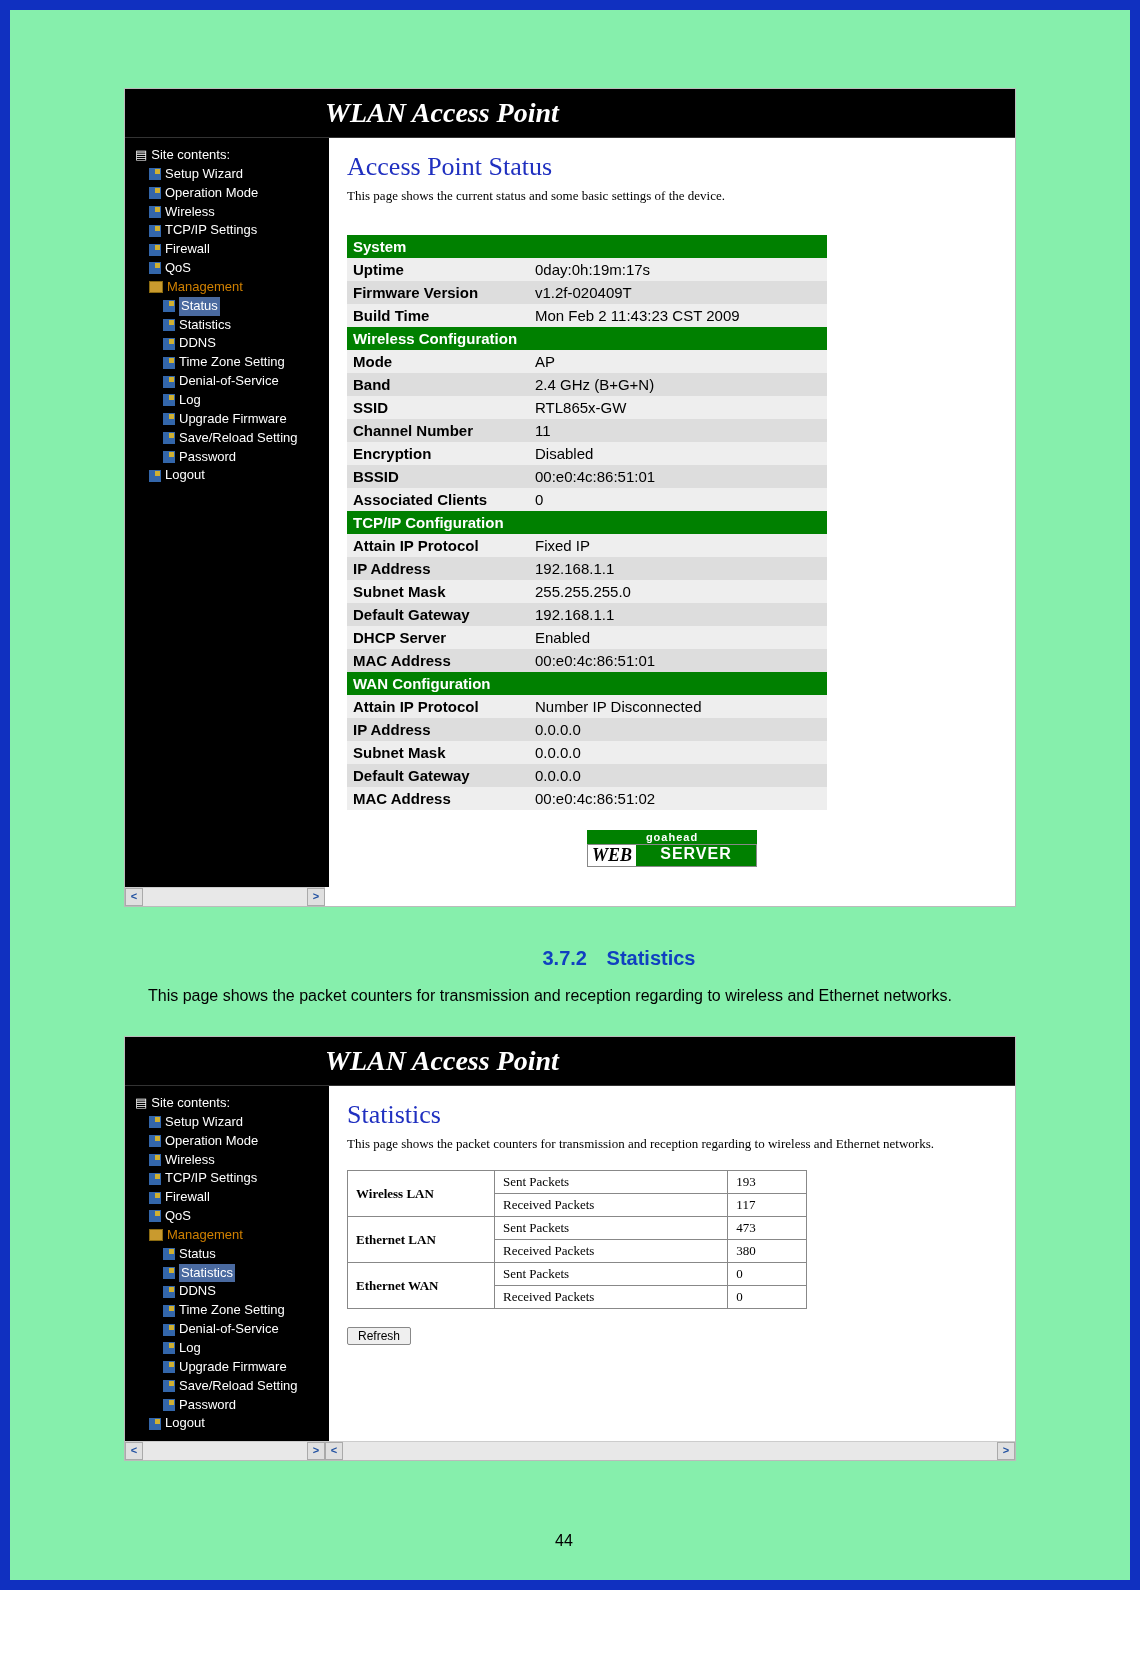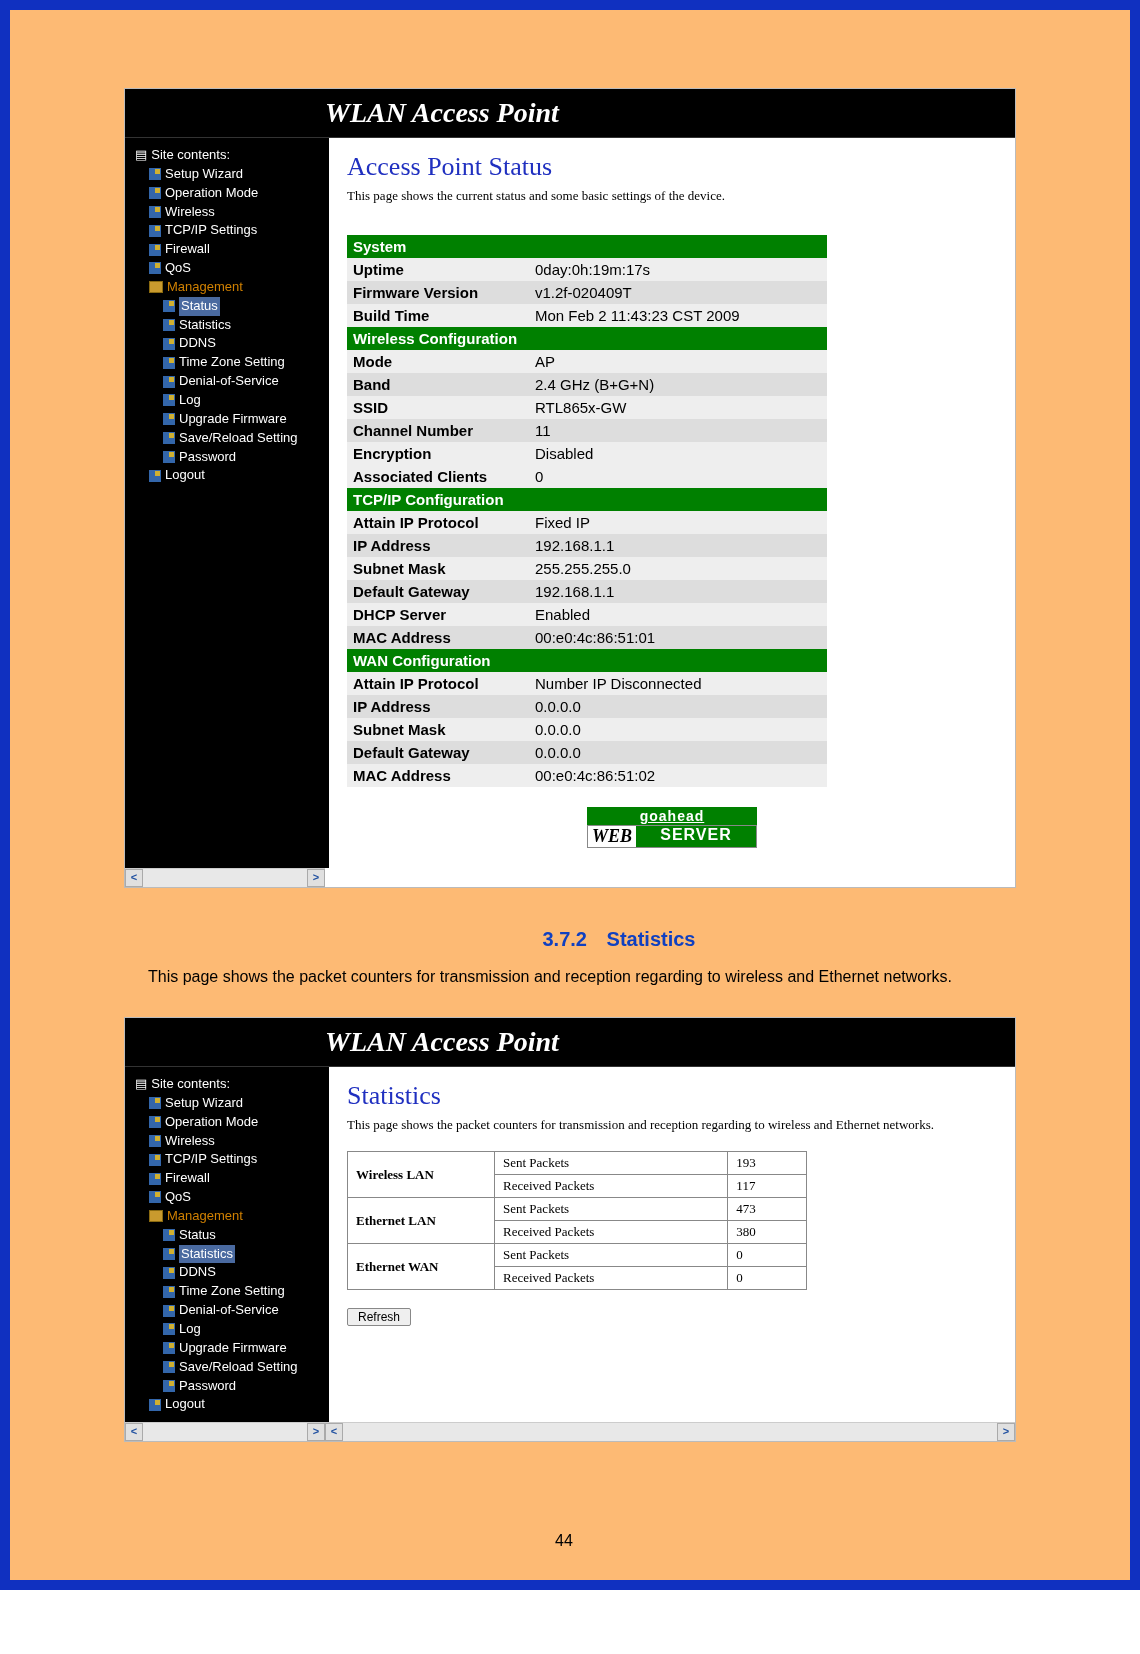--- a/index.html
+++ b/index.html
@@ -6,21 +6,21 @@
     margin: 0;
     padding: 0;
     background: #fff;
     font-family: Arial, sans-serif;
   }
   .page {
     width: 1140px;
     height: 1590px;
     box-sizing: border-box;
     border: 10px solid #1030c0;
-    background: #fdba74;
+    background: #86efac;
     padding: 78px 40px 30px 40px;
     position: relative;
   }
   .screenshot {
     width: 890px;
     margin: 0 auto 40px auto;
     border: 1px solid #bbb;
     background: #fff;
   }
   .banner {
@@ -120,25 +120,24 @@
   tr.rowB td { background:#dddddd; }
   td.klabel { font-weight:bold; width:170px;}
   .goahead {
     margin: 20px auto 10px auto;
     width: 170px;
     text-align:center;
   }
   .goahead .top {
     background:#008000;
     color:#fff;
-    font-size:14px;
+    font-size:11px;
     font-weight:bold;
     padding:1px 0;
     letter-spacing:1px;
-    text-decoration:underline;
   }
   .goahead .row2 {
     display:flex;
     border:1px solid #888;
   }
   .goahead .web {
     background:#fff; color:#000;
     font-style:italic; font-weight:bold;
     font-family:"Times New Roman",serif;
     font-size:18px; padding:0 4px;
@@ -340,20 +339,24 @@
                 <td class="klabel">SSID</td>
                 <td>RTL865x-GW</td>
               </tr>
           <tr class="rowB">
                 <td class="klabel">Channel Number</td>
                 <td>11</td>
               </tr>
           <tr class="rowA">
                 <td class="klabel">Encryption</td>
                 <td>Disabled</td>
+              </tr>
+          <tr class="rowB">
+                <td class="klabel">BSSID</td>
+                <td>00:e0:4c:86:51:01</td>
               </tr>
           <tr class="rowA">
                 <td class="klabel">Associated Clients</td>
                 <td>0</td>
               </tr>
 
           <tr class="section">
                 <td colspan="2">TCP/IP Configuration</td>
               </tr>
           <tr class="rowA">

